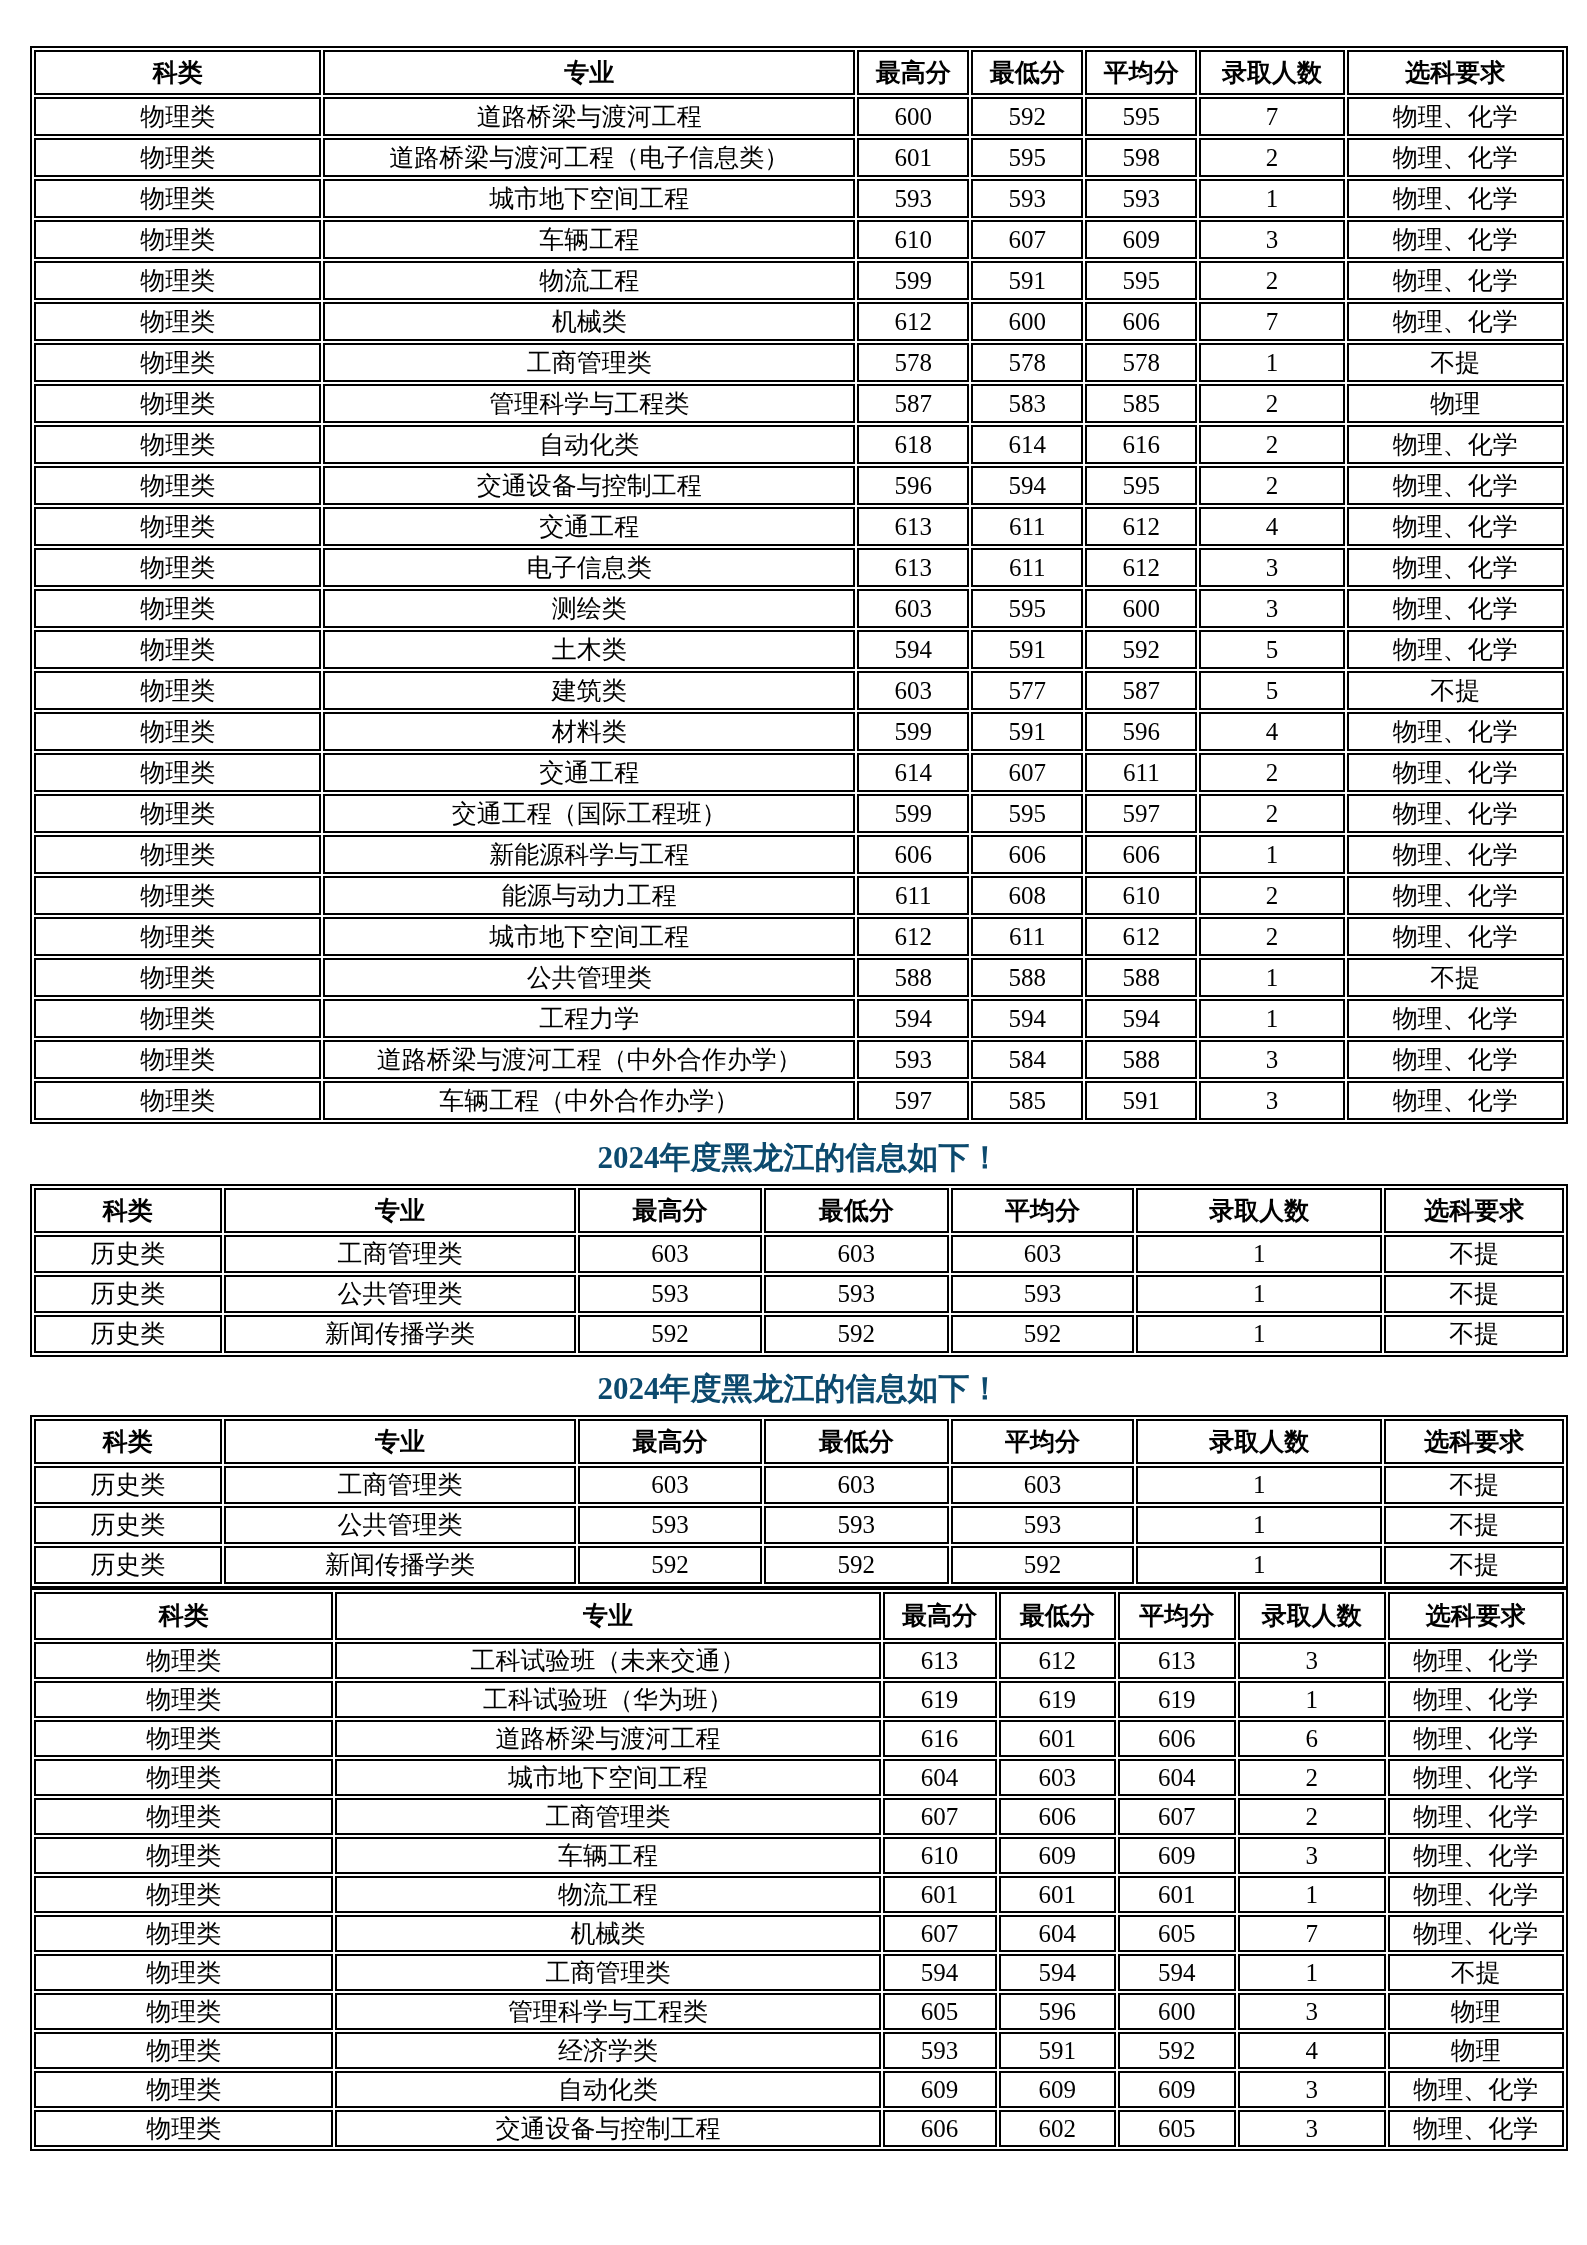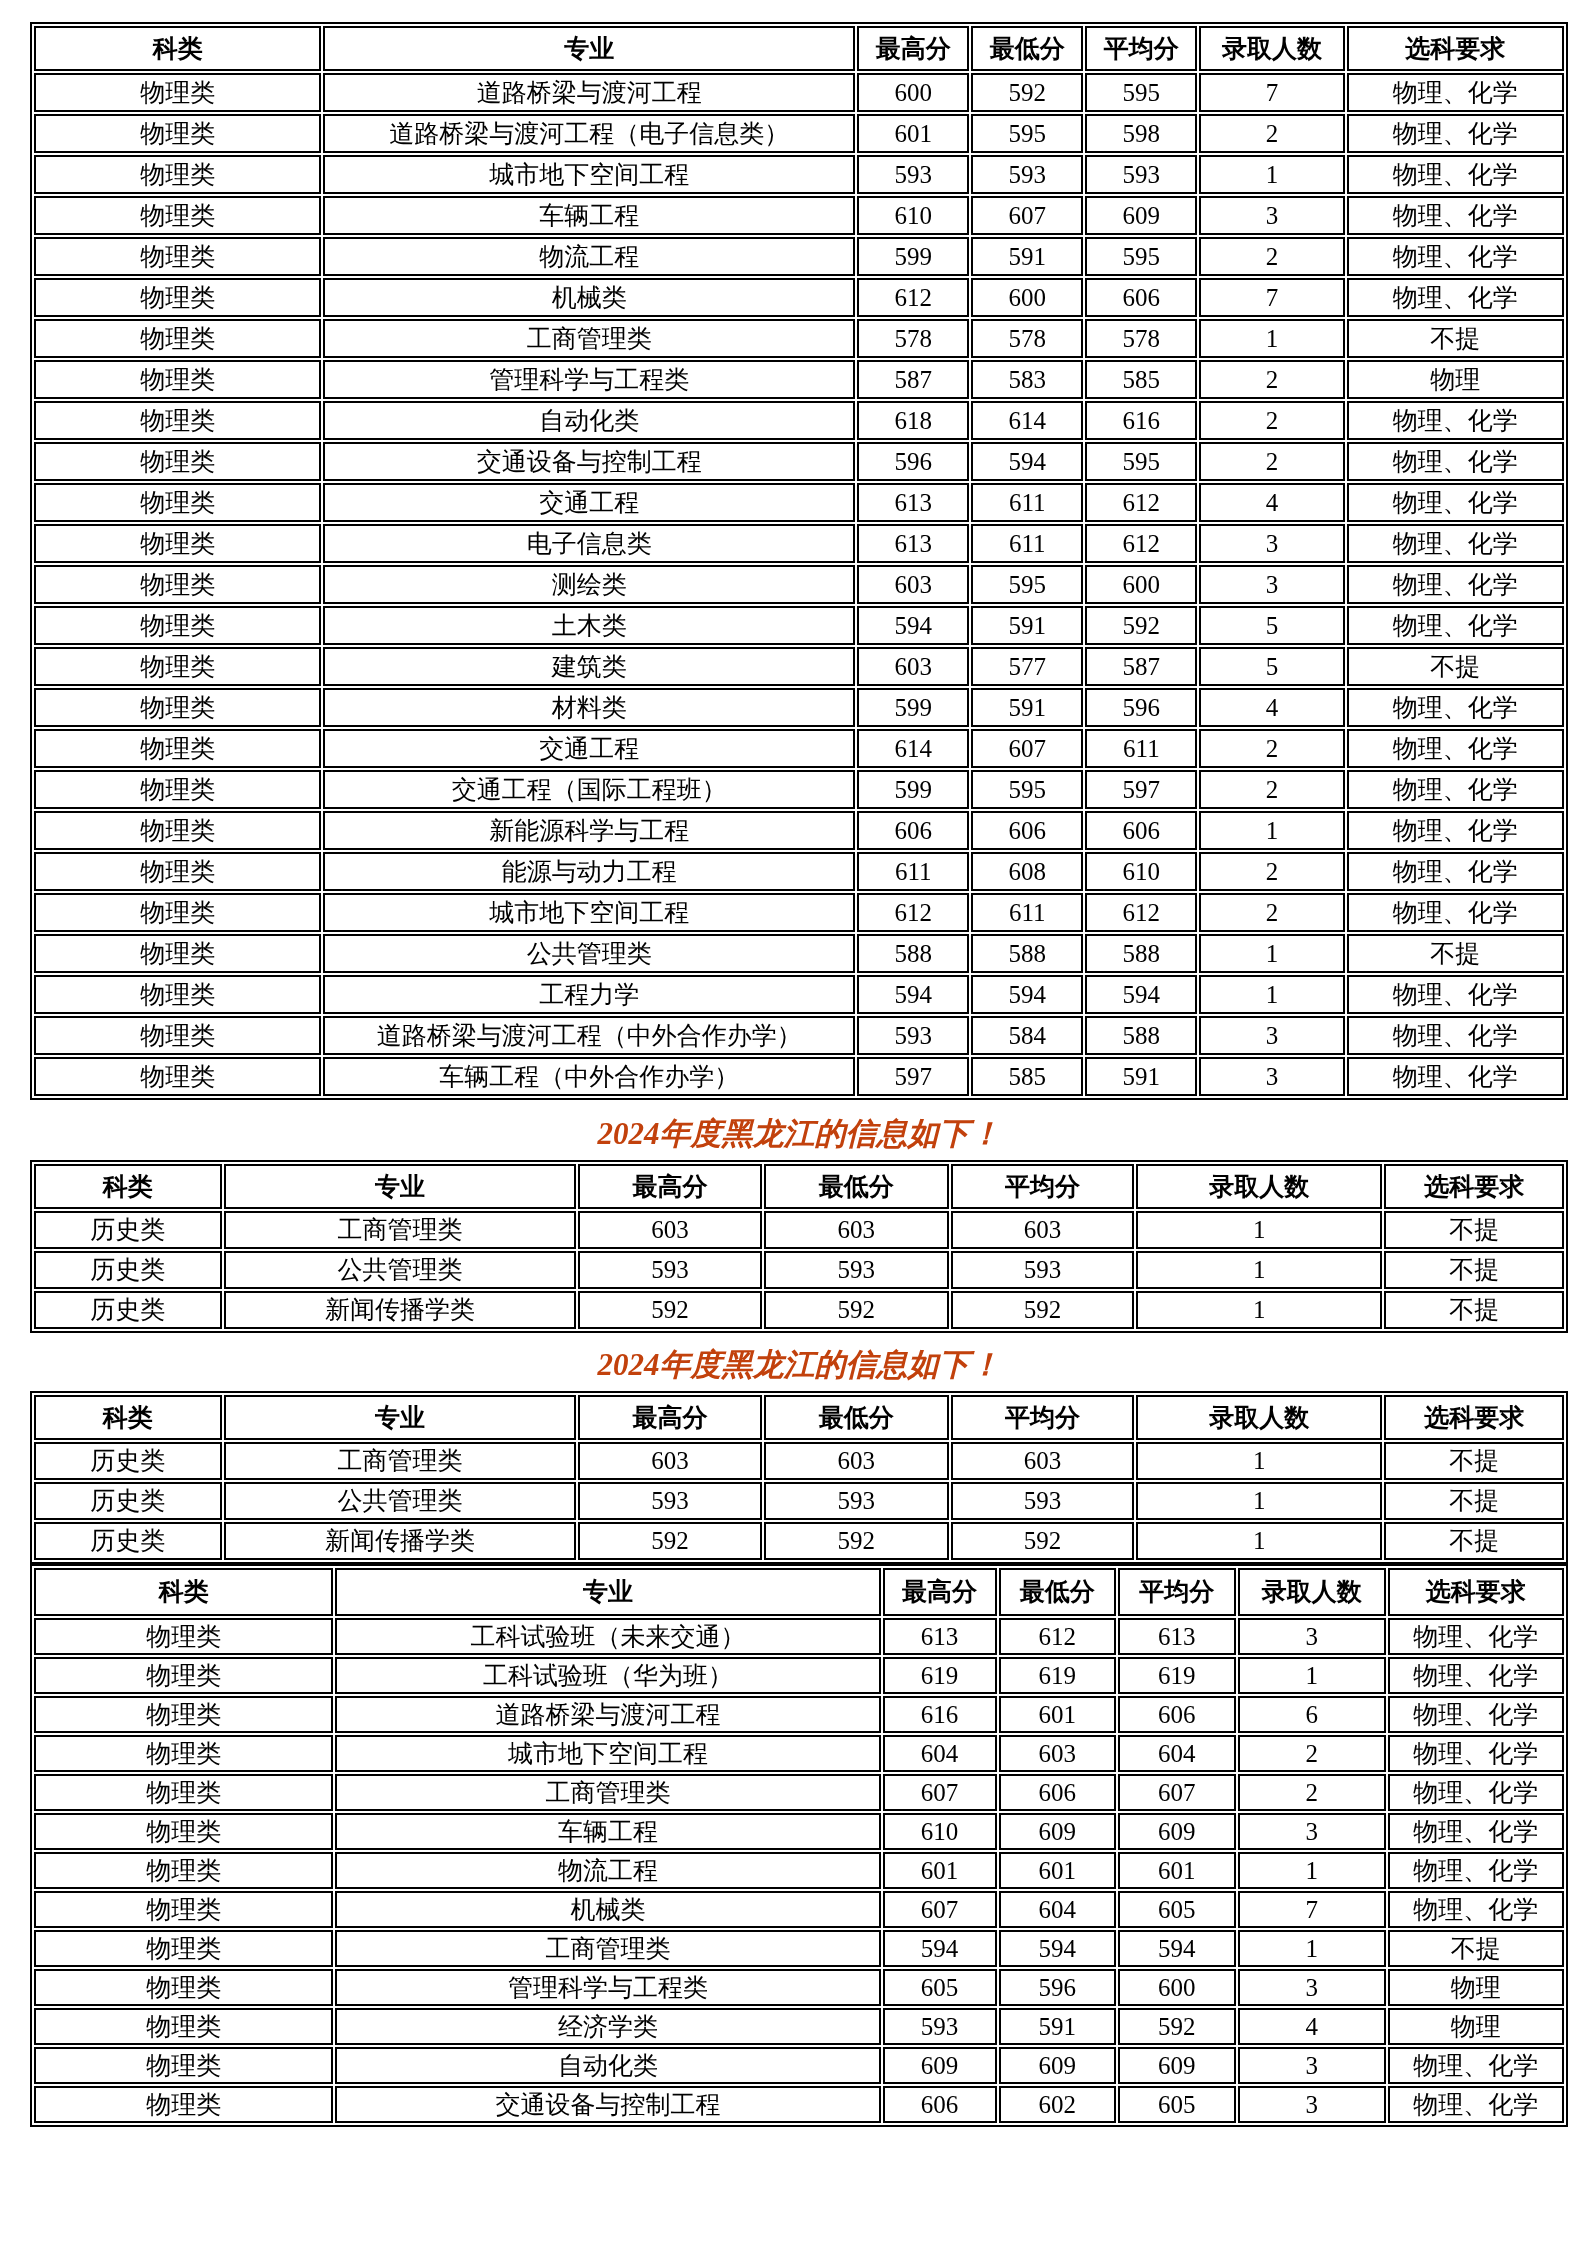--- a/index.html
+++ b/index.html
@@ -10,21 +10,21 @@
   body {
     width: 1587px;
     height: 2245px;
     font-family: "Liberation Serif", "DejaVu Serif", serif;
     color: #000000;
     overflow: hidden;
   }
   .content {
     box-sizing: border-box;
     width: 1587px;
-    padding: 22px 19px 0 30px;
+    padding: 46px 19px 0 30px;
   }
   table.scores {
     width: 100%;
     table-layout: fixed;
     border-collapse: separate;
     border-spacing: 2px;
     background: #ffffff;
     border: 2px solid #000000;
   }
   table.scores th, table.scores td {
@@ -66,25 +66,24 @@
   .t4 col:nth-child(1) { width: 19.44%; }
   .t4 col:nth-child(2) { width: 35.40%; }
   .t4 col:nth-child(3) { width: 7.41%; }
   .t4 col:nth-child(4) { width: 7.60%; }
   .t4 col:nth-child(5) { width: 7.67%; }
   .t4 col:nth-child(6) { width: 9.60%; }
   .t4 col:nth-child(7) { width: 11.45%; }
 
   .red-heading {
     text-align: center;
-    color: #c2410c;
+    color: #0c4a6e;
     font-weight: 700;
     font-size: 31px;
     line-height: 36px;
-    font-style: italic;
   }
   .red-heading.h1 { margin: 16px 0 8px 0; }
   .red-heading.h2 { margin: 14px 0 8px 0; }
   .red-heading.h3 { margin: 20px 0 10px 0; }
 </style>
 </head>
 <body>
 
 <div class="content">
 

